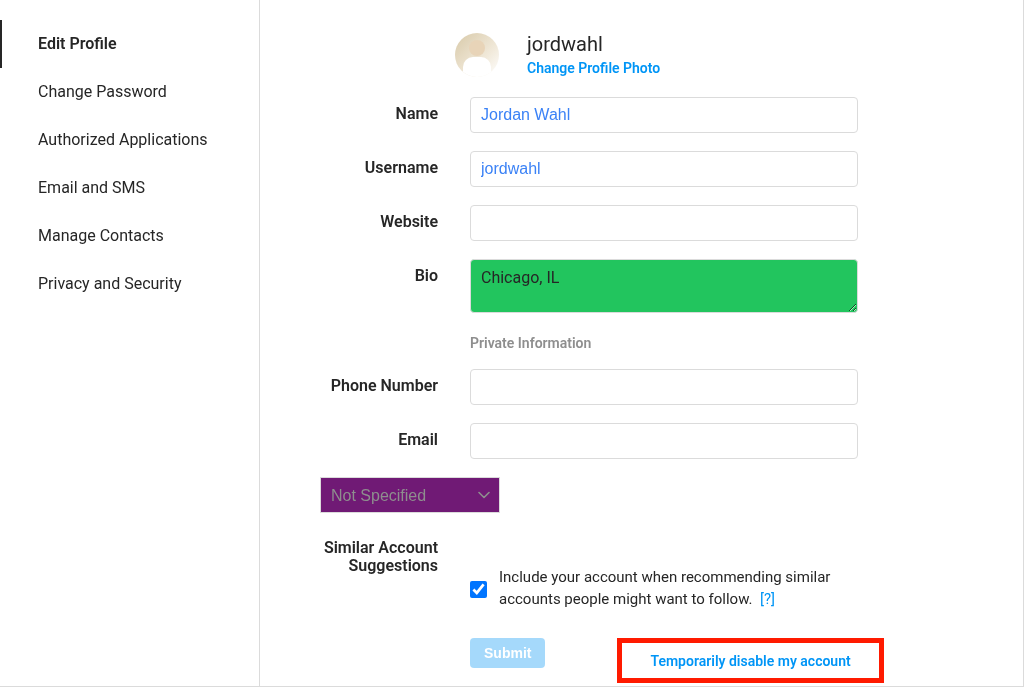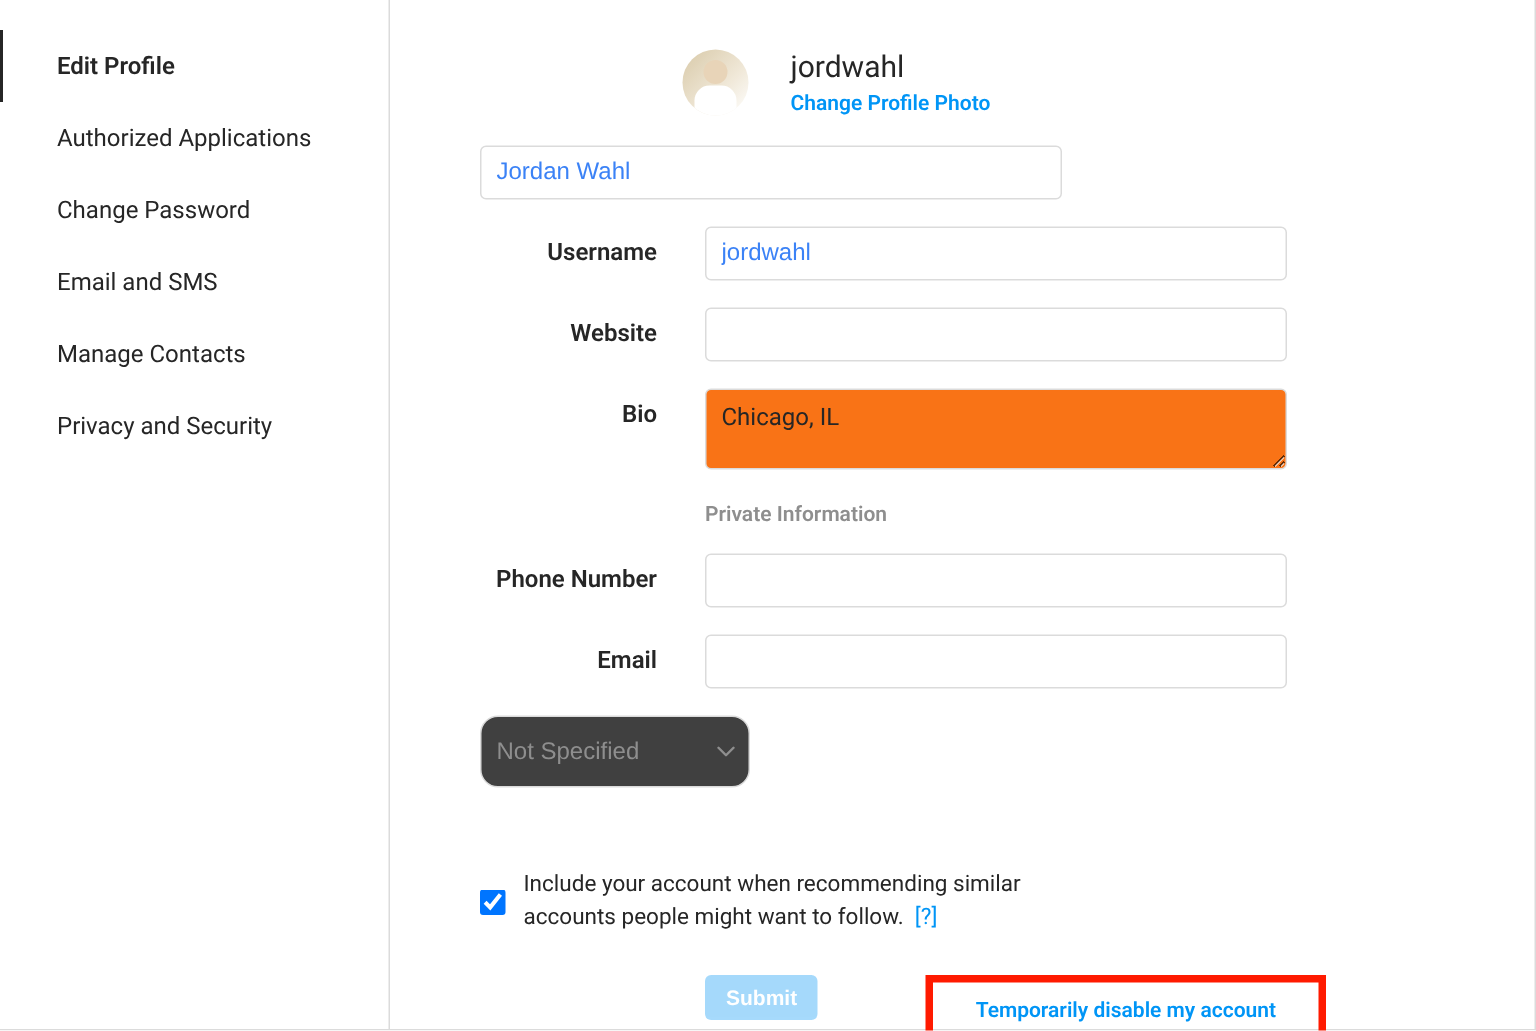--- a/index.html
+++ b/index.html
@@ -120,46 +120,46 @@
       background: #ffffff;
       color: #3b82f6;
     }
     .textarea-input {
       width: 100%;
       height: 54px;
       border: 1px solid #dbdbdb;
       border-radius: 4px;
       padding: 8px 10px;
       font-size: 16px;
-      background: #f97316;
+      background: #22c55e;
       color: #262626;
       resize: vertical;
       font-family: inherit;
     }
     .section-heading {
       color: #8e8e8e;
       font-size: 14px;
       font-weight: 600;
       margin-left: 150px;
       margin-bottom: 18px;
       margin-top: 8px;
     }
     .select-wrap {
       position: relative;
       display: inline-block;
       width: 180px;
     }
     .select-input {
       width: 100%;
-      height: 48px;
+      height: 36px;
       border: 1px solid #dbdbdb;
-      border-radius: 12px;
+      border-radius: 0;
       padding: 0 32px 0 10px;
       font-size: 16px;
-      background: #404040;
+      background: #701a75;
       color: #8e8e8e;
       appearance: none;
       cursor: pointer;
     }
     .select-chevron {
       position: absolute;
       right: 10px;
       top: 50%;
       transform: translateY(-50%);
       pointer-events: none;
@@ -217,37 +217,38 @@
       padding: 8px 28px;
       margin-left: 72px;
     }
   </style>
 </head>
 <body>
 
 <div class="container">
   <nav class="sidebar">
     <div class="sidebar-item active">Edit Profile</div>
+    <div class="sidebar-item">Change Password</div>
     <div class="sidebar-item">Authorized Applications</div>
-    <div class="sidebar-item">Change Password</div>
     <div class="sidebar-item">Email and SMS</div>
     <div class="sidebar-item">Manage Contacts</div>
     <div class="sidebar-item">Privacy and Security</div>
   </nav>
 
   <main class="main">
     <div class="profile-header">
       <div class="avatar"></div>
       <div class="profile-header-text">
         <h1>jordwahl</h1>
         <span class="change-photo-link">Change Profile Photo</span>
       </div>
     </div>
 
     <div class="form-row">
+      <label class="form-label">Name</label>
       <div class="form-field">
         <input type="text" class="text-input" value="Jordan Wahl" style="">
       </div>
     </div>
 
     <div class="form-row">
       <label class="form-label">Username</label>
       <div class="form-field">
         <input type="text" class="text-input" value="jordwahl" style="">
       </div>
@@ -292,20 +293,21 @@
           <span class="select-chevron">
             <svg width="12" height="8" viewBox="0 0 12 8">
                 <path d="M1 1.5 L6 6.5 L11 1.5" stroke="#8e8e8e" stroke-width="1.6" fill="none" stroke-linecap="round" stroke-linejoin="round"></path>
               </svg>
           </span>
         </div>
       </div>
     </div>
 
     <div class="form-row">
+      <label class="form-label">Similar Account Suggestions</label>
       <div class="form-field checkbox-row">
         <input type="checkbox" class="checkbox-input" checked="" style="">
         <span class="checkbox-text">
           <span>Include your account when recommending similar accounts people might want to follow.</span>
           &nbsp;<span class="help-link">[?]</span>
         </span>
       </div>
     </div>
 
     <div class="submit-row">

